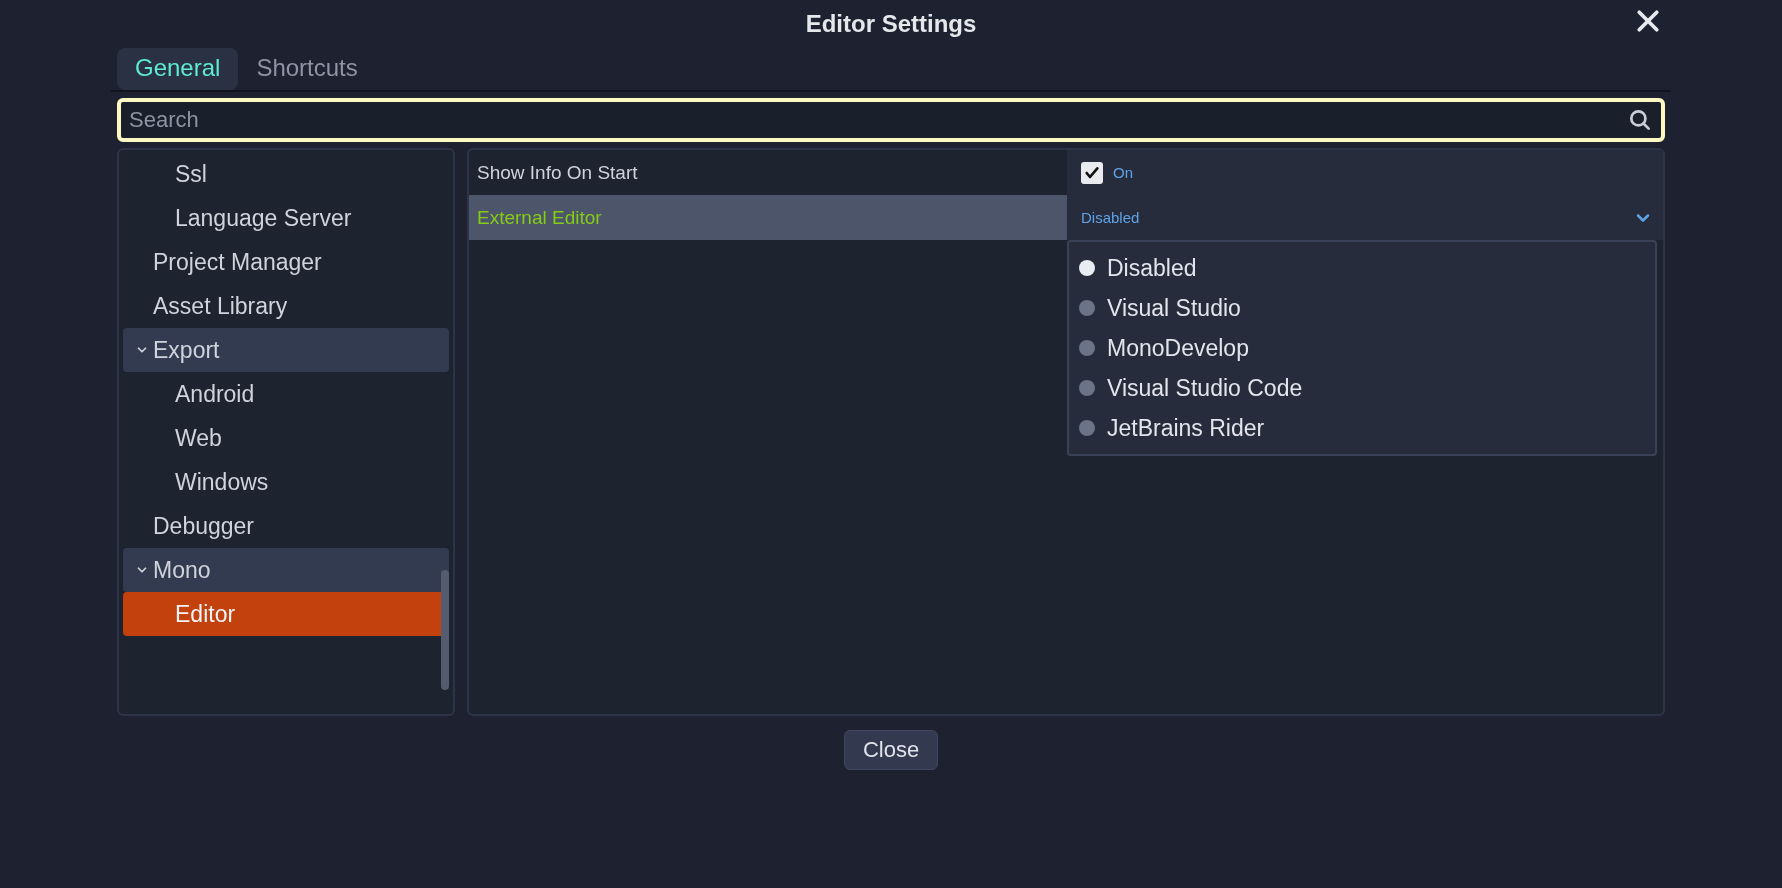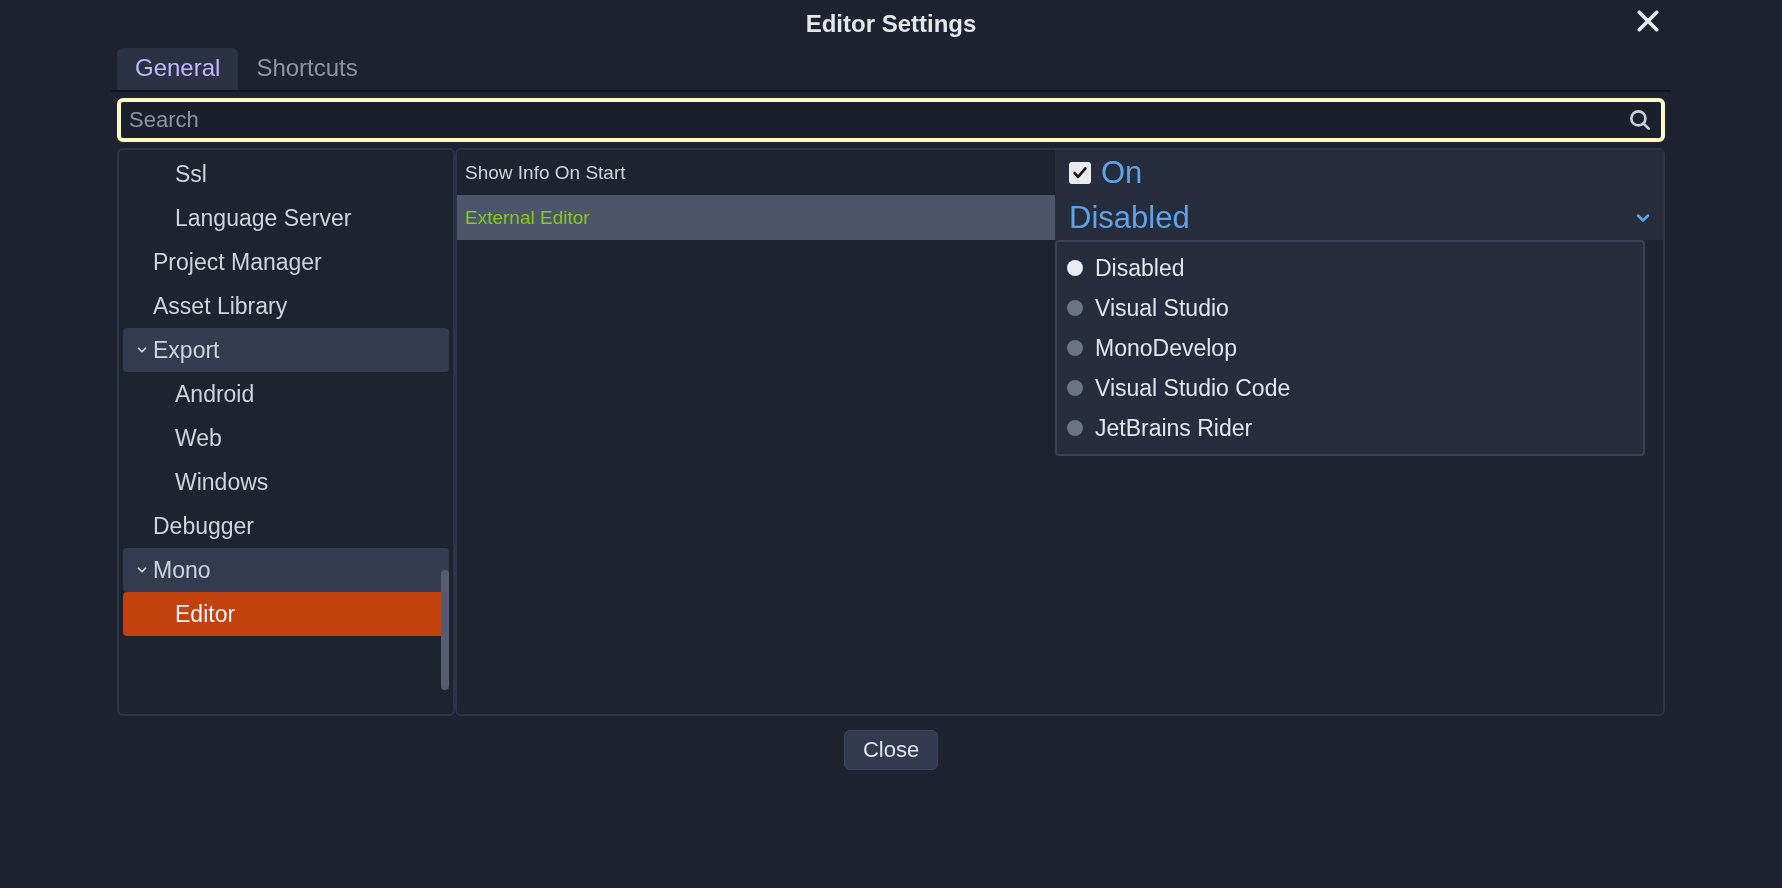--- a/index.html
+++ b/index.html
@@ -55,21 +55,22 @@
   .tab {
     padding: 6px 18px 6px 18px;
     font-size: 24px;
     color: #8d94a4;
     cursor: pointer;
     border-top-left-radius: 6px;
     border-top-right-radius: 6px;
   }
   .tab.active {
     background: #2a3143;
-    color: #c4b5fd;
+    color: #5eead4;
+    border-radius: 8px;
   }
 
   
   .search-row {
     margin: 6px 6px 6px 6px;
     display: flex;
     align-items: center;
     background: #1a1f2c;
     border: 4px solid #fef9c3;
     border-radius: 6px;
@@ -85,20 +86,21 @@
     font-size: 22px;
   }
   .search-row input::placeholder { color: #8d93a1; }
   .search-icon { width: 26px; height: 26px; color: #c9cdd6; }
   .search-icon svg { width: 100%; height: 100%; }
 
   
   .main {
     flex: 1;
     display: flex;
+    gap: 12px;
     padding: 0 6px 8px 6px;
     min-height: 0;
   }
 
   
   .tree-panel {
     width: 338px;
     border: 2px solid #2d3447;
     border-radius: 6px;
     background: #1e2330;
@@ -183,21 +185,21 @@
     background: #e9ebef;
     border-radius: 3px;
     display: inline-flex;
     align-items: center;
     justify-content: center;
     margin-right: 10px;
   }
   .checkbox svg { width: 16px; height: 16px; color: #111; }
   .value-text {
     color: #5fa3e6;
-    font-size: 31px;
+    font-size: 15px;
   }
   .dropdown-chevron {
     position: absolute;
     right: 10px;
     width: 20px; height: 20px;
     color: #5fa3e6;
   }
   .dropdown-chevron svg { width: 100%; height: 100%; }
 
   .dropdown {

